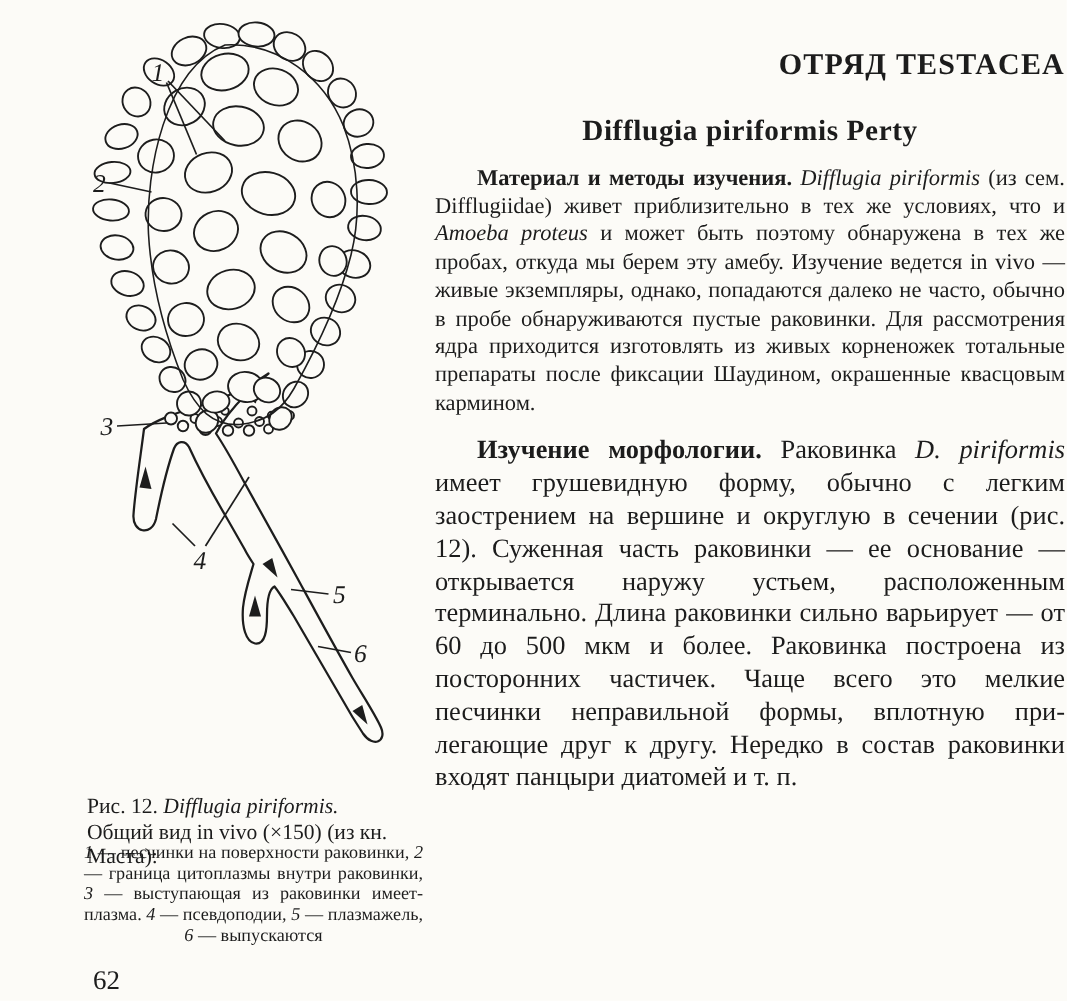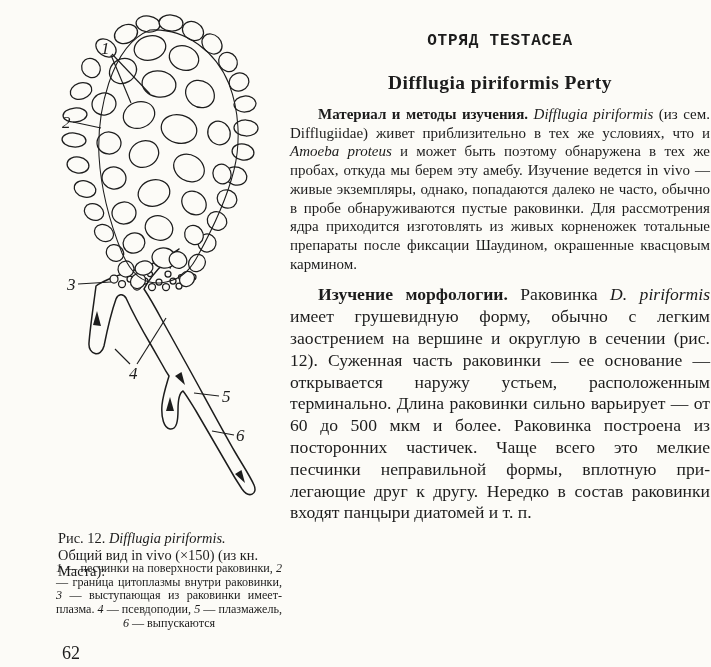--- a/index.html
+++ b/index.html
@@ -8,21 +8,21 @@
     width:711px;height:667px;
     background:#fcfbf7;
     color:#1c1c1c;
     font-family:"Liberation Serif", serif;
     overflow:hidden;
   }
   
   .right-col{position:absolute;left:290px;top:8px;width:420px;}
   .body{font-size:17.6px;line-height:21.8px;text-align:justify;margin:0;hyphens:manual;}
   .indent{text-indent:28px;}
-  h1.order{font-size:16px;font-weight:bold;text-align:center;letter-spacing:.8px;margin:24px 0 0 0;font-family:Liberation Mono, monospace;}
+  h1.order{font-size:20px;font-weight:bold;text-align:right;letter-spacing:.8px;margin:24px 0 0 0;}
   h2.species{font-size:19.5px;font-weight:bold;text-align:center;margin:22px 0 0 0;letter-spacing:.4px;}
   .small{font-size:15px;line-height:18.7px;margin-top:11px;text-indent:28px;}
   .mt{margin-top:11px;}
   b.lead{font-weight:bold;}
   i{font-style:italic;}
   
   .figure-wrap{position:absolute;left:38px;top:2px;width:252px;height:508px;}
   svg{display:block;}
   .caption{position:absolute;top:514px;left:42px;width:212px;text-align:left;
            font-size:14.4px;line-height:16.6px;margin:16px;}

